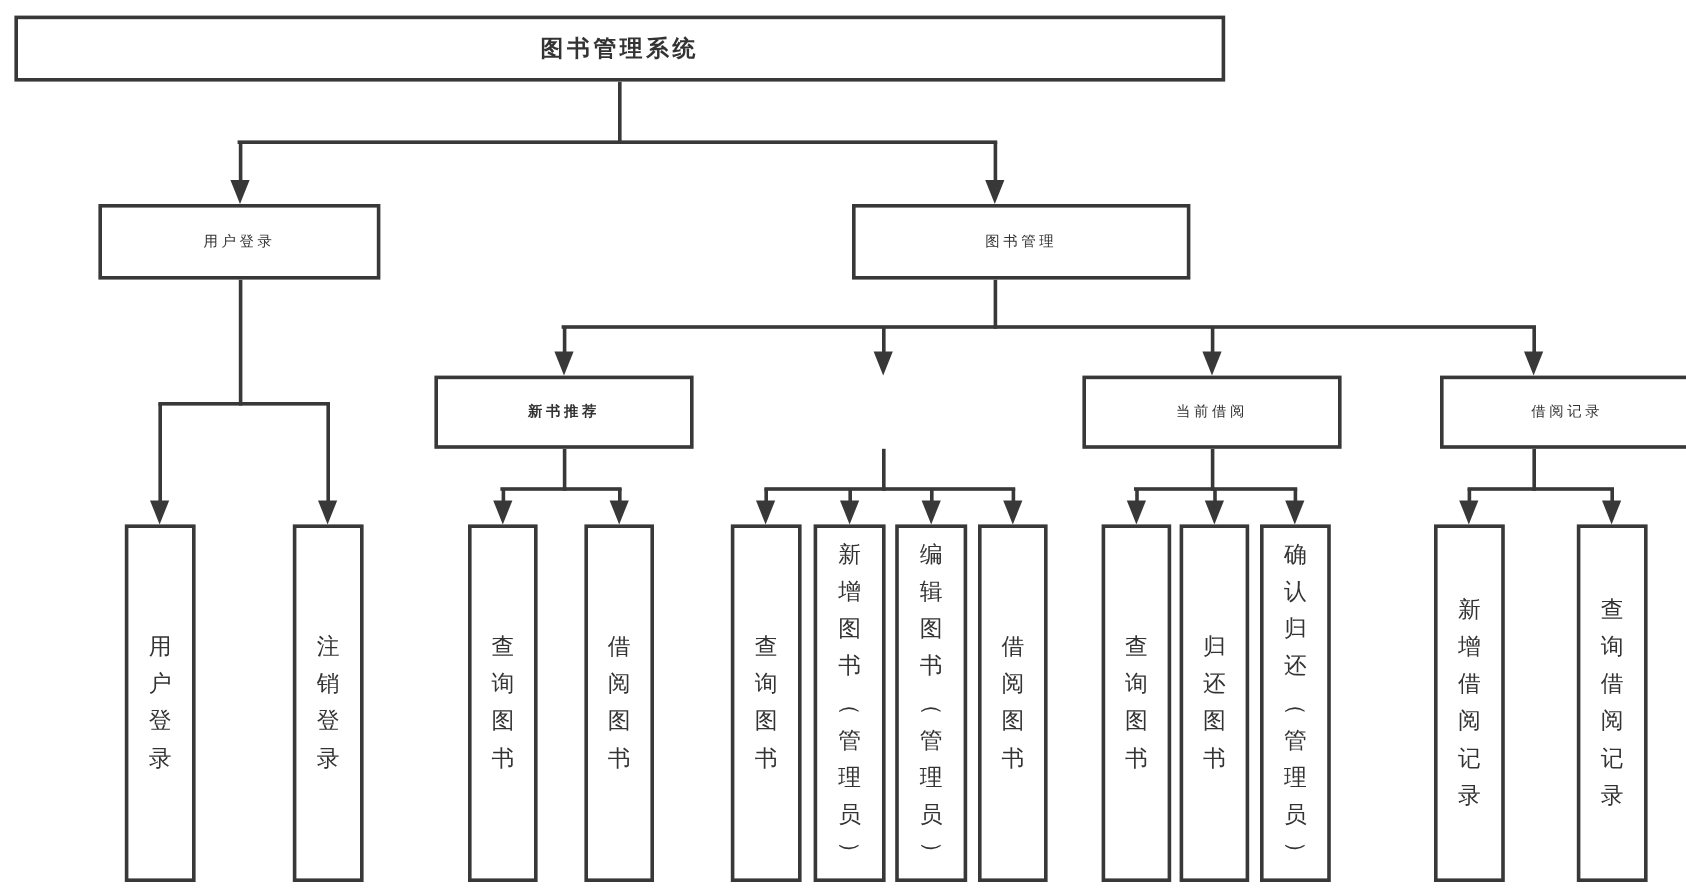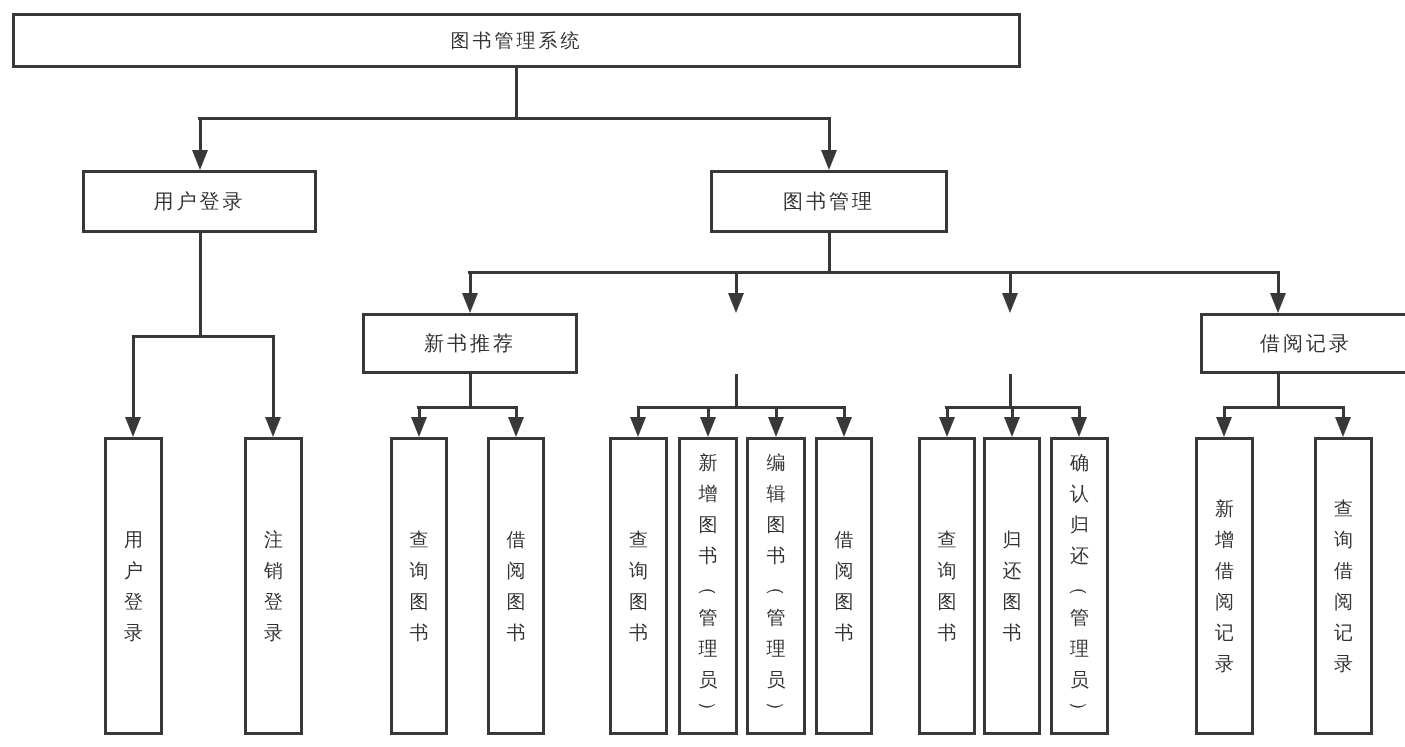--- a/index.html
+++ b/index.html
@@ -5,21 +5,21 @@
   html,body{margin:0;padding:0;background:#ffffff;}
   .canvas{
     position:relative;width:1405px;height:747px;background:#ffffff;
     font-family:"DejaVu Sans",sans-serif;overflow:hidden;
   }
   .box{
     position:absolute;background:#ffffff;border:3px solid #383838;
     box-sizing:border-box;display:flex;align-items:center;justify-content:center;
     color:#333333;
   }
-  .hbox{font-size:20px;letter-spacing:3px;font-weight:500;}
+  .hbox{font-size:12px;letter-spacing:3px;font-weight:500;}
   .rootbox{font-size:19px;}
   .vbox{flex-direction:column;}
   .vbox .ch{
     height:31px;min-height:31px;width:100%;display:flex;align-items:center;
     justify-content:center;font-size:19px;line-height:31px;
   }
   .vbox .ch.paren{transform:rotate(90deg);}
   .vline,.hline{position:absolute;background:#383838;}
   .arrow{
     position:absolute;width:0;height:0;
@@ -84,26 +84,27 @@
       <div class="arrow" style="left: 700px; top: 417px; border-top-color: rgb(56, 56, 56);"></div>
       <div class="arrow" style="left: 768px; top: 417px; border-top-color: rgb(56, 56, 56);"></div>
       <div class="arrow" style="left: 836px; top: 417px; border-top-color: rgb(56, 56, 56);"></div>
       <div class="arrow" style="left: 939px; top: 417px; border-top-color: rgb(56, 56, 56);"></div>
       <div class="arrow" style="left: 1004px; top: 417px; border-top-color: rgb(56, 56, 56);"></div>
       <div class="arrow" style="left: 1071px; top: 417px; border-top-color: rgb(56, 56, 56);"></div>
       <div class="arrow" style="left: 1216px; top: 417px; border-top-color: rgb(56, 56, 56);"></div>
       <div class="arrow" style="left: 1335px; top: 417px; border-top-color: rgb(56, 56, 56);"></div>
     </div>
 
-  <div class="box hbox rootbox" style="left:12px;top:13px;width:1009px;height:55px;">图书管理系统</div>
+  <div class="box hbox rootbox" style="left:12px;top:13px;width:1009px;height:55px;font-weight:bold;">图书管理系统</div>
 
   <div class="box hbox" style="left:82px;top:170px;width:235px;height:63px;">用户登录</div>
-  <div class="box hbox" style="left:710px;top:170px;width:238px;height:63px;">图书管理</div>
-
-  <div class="box hbox" style="left:362px;top:313px;width:216px;height:61px;">新书推荐</div>
+  <div class="box hbox" style="left:710px;top:170px;width:282px;height:63px;">图书管理</div>
+
+  <div class="box hbox" style="left:362px;top:313px;width:216px;height:61px;font-weight:bold;">新书推荐</div>
+  <div class="box hbox" style="left:902px;top:313px;width:216px;height:61px;">当前借阅</div>
   <div class="box hbox" style="left:1200px;top:313px;width:212px;height:61px;">借阅记录</div>
 
   <div class="box vbox" style="left:104px;top:437px;width:59px;height:298px;">
       <span class="ch">用</span>
       <span class="ch">户</span>
       <span class="ch">登</span>
       <span class="ch">录</span>
     </div>
   <div class="box vbox" style="left:244px;top:437px;width:59px;height:298px;">
       <span class="ch">注</span>

